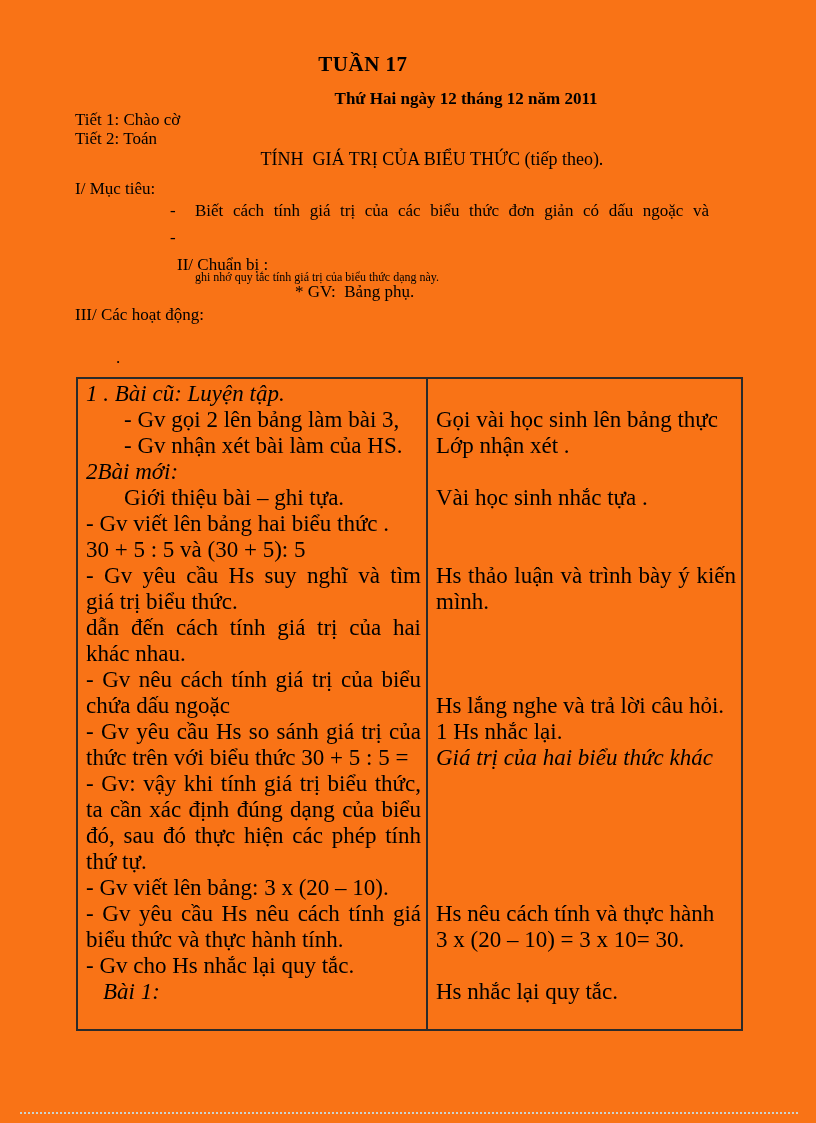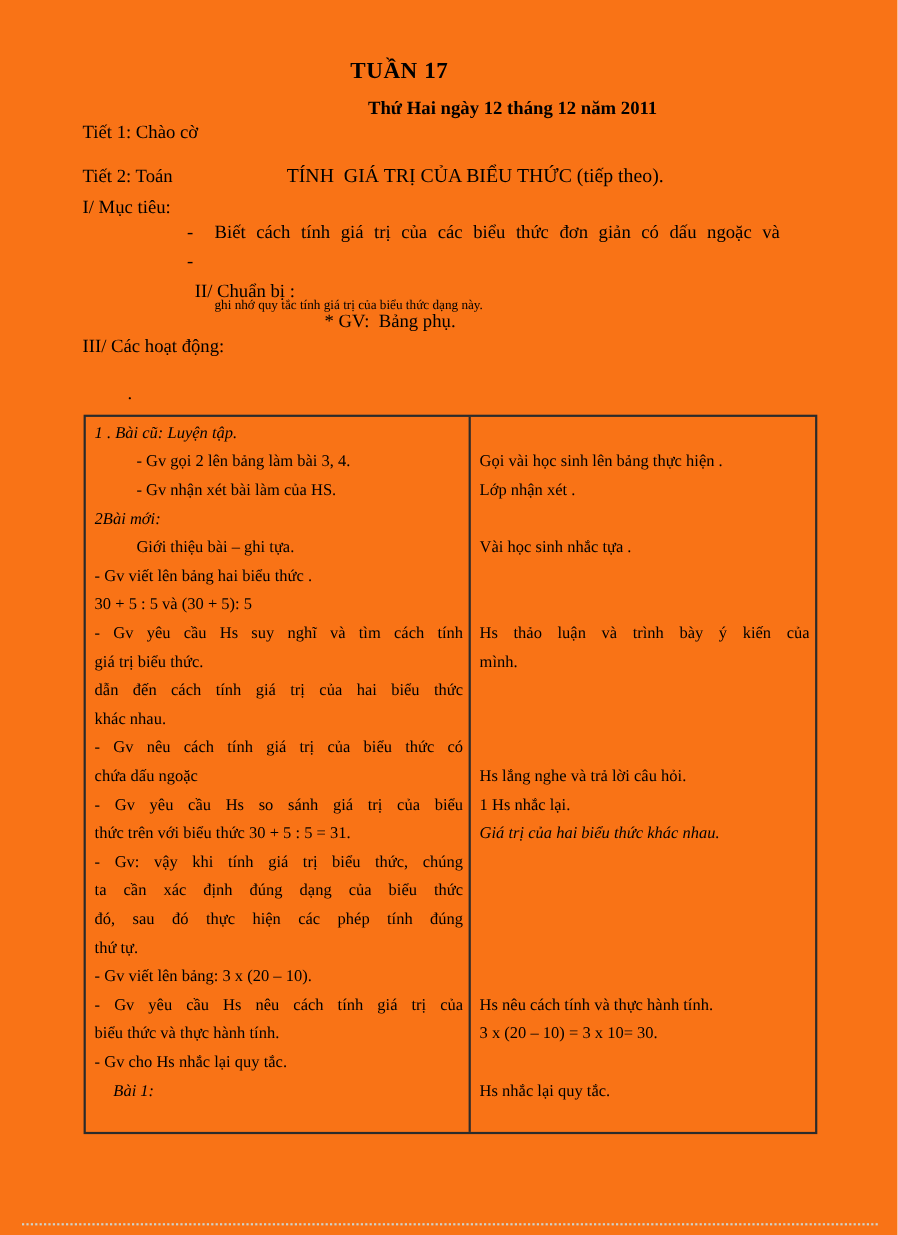--- a/index.html
+++ b/index.html
@@ -18,21 +18,21 @@
     left:0;top:52px;width:816px;text-align:center;
     font-size:21px;font-weight:bold;letter-spacing:.5px;
     transform:translateX(-45px);
   }
   .date-line{
     left:0;top:89px;width:816px;text-align:center;
     font-size:17px;font-weight:bold;
     transform:translateX(58px);
   }
   .tiet1{left:75px;top:110px;font-size:17px;}
-  .tiet2{left:75px;top:129px;font-size:17px;margin-top:21px;}
+  .tiet2{left:75px;top:129px;font-size:17px;}
   .lesson-title{left:0;top:149px;width:816px;text-align:center;font-size:18px;margin-left:24px;}
   .sec1{left:75px;top:179px;font-size:17px;}
   .dash1{left:170px;top:201px;font-size:17px;}
   .obj1{left:195px;top:201px;width:514px;font-size:17px;white-space:normal;
         text-align:justify;text-align-last:justify;}
   .dash2{left:170px;top:228px;font-size:17px;}
   .obj2{left:195px;top:229px;font-size:12px;margin-top:41px;}
   .sec2{left:177px;top:255px;font-size:17px;}
   .gv-line{left:295px;top:282px;font-size:17px;}
   .sec3{left:75px;top:305px;font-size:17px;}
@@ -40,21 +40,21 @@
 
   .lesson-table{
     position:absolute;left:76px;top:377px;width:667px;height:654px;
     border:2px solid #2b2b2b;box-sizing:border-box;
     display:flex;
   }
   .cell{box-sizing:border-box;padding:2px 5px 0 8px;overflow:hidden;}
   .cell-left{width:350px;border-right:2px solid #2b2b2b;}
   .cell-right{flex:1;}
   .tl{
-    height:26px;line-height:26px;font-size:15px;
+    height:26px;line-height:26px;font-size:23px;
     overflow:hidden;white-space:normal;
   }
   .tl.just{text-align:justify;text-align-last:justify;}
 
   .margin-dotted{
     position:absolute;left:20px;top:1112px;width:778px;height:0;
     border-top:2px dotted #ccd3cc;
   }
 </style>
 </head>

